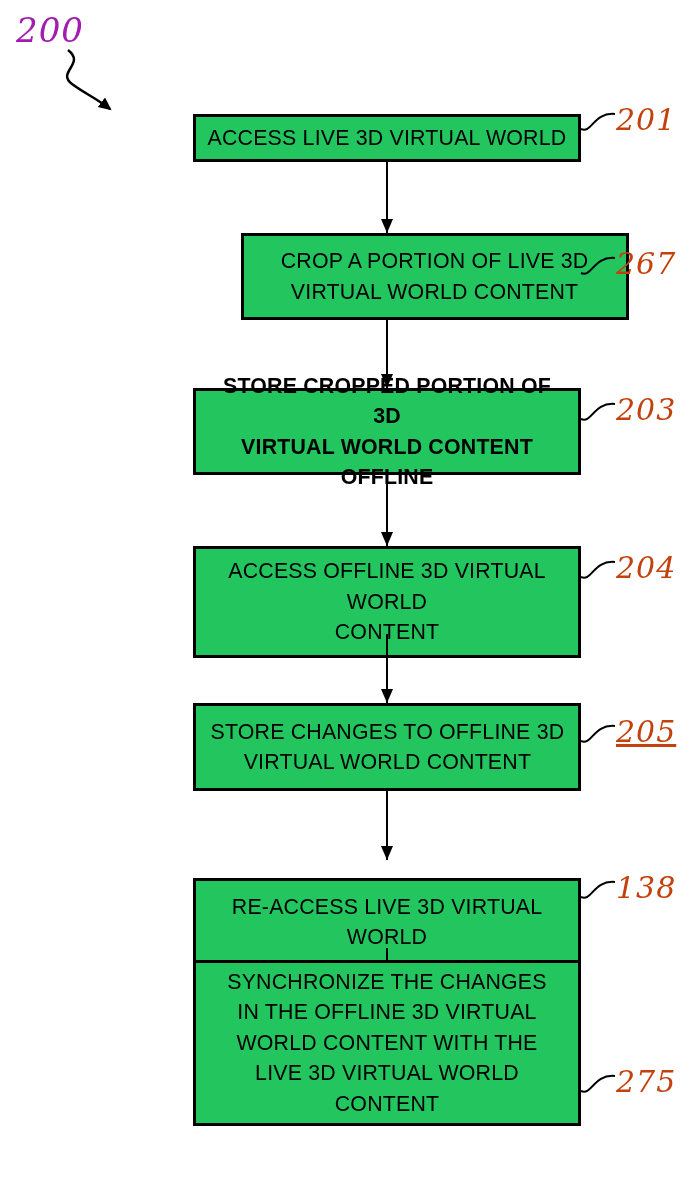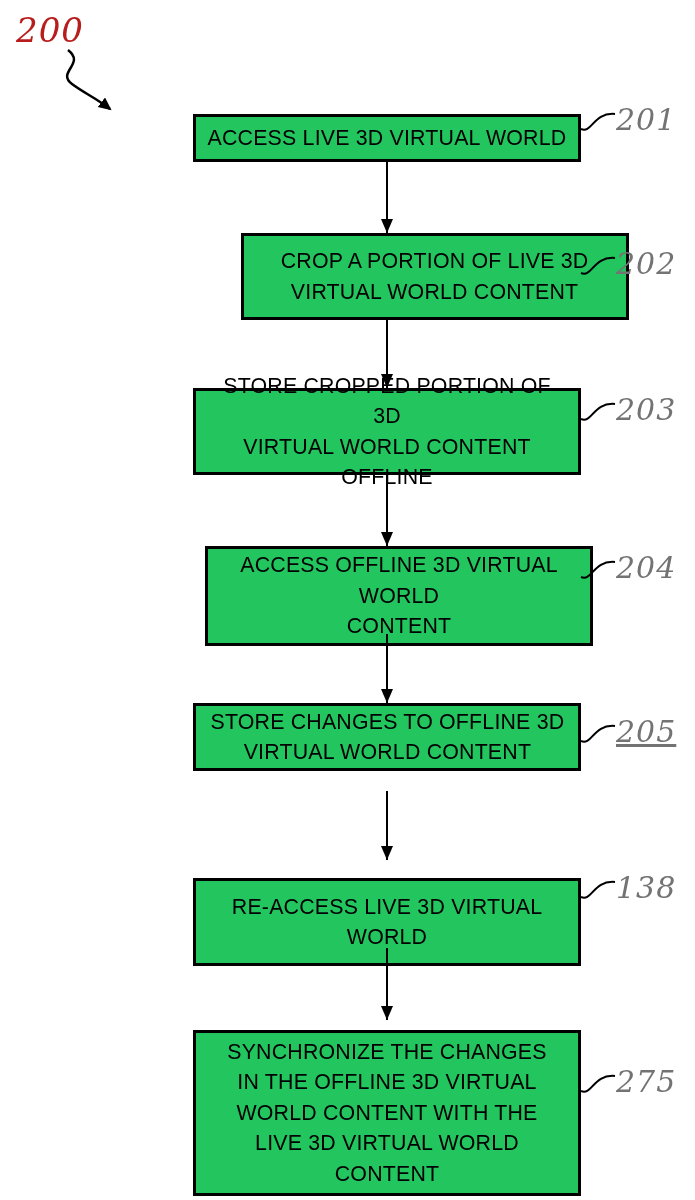--- a/index.html
+++ b/index.html
@@ -11,21 +11,21 @@
     font-family: "Liberation Sans", sans-serif;
     overflow: hidden;
   }
   .fig-label {
     position: absolute;
     left: 16px;
     top: 10px;
     font-family: "DejaVu Serif", "Liberation Serif", serif;
     font-style: italic;
     font-size: 34px;
-    color: #b91c1c;
+    color: #a21caf;
     letter-spacing: 1px;
   }
   .fig-squiggle { position: absolute; left: 52px; top: 46px; }
   .box {
     position: absolute;
     left: 193px;
     width: 388px;
     box-sizing: border-box;
     border: 3px solid #000;
     background: #22c55e;
@@ -61,21 +61,21 @@
     border-top: 14px solid #000;
   }
   .leader { position: absolute; left: 580px; }
   .ref {
     position: absolute;
     left: 616px;
     font-family: "DejaVu Serif", "Liberation Serif", serif;
     font-style: italic;
     font-size: 30px;
     line-height: 1.1;
-    color: #737373;
+    color: #c2410c;
     letter-spacing: 1px;
   }
 </style>
 </head>
 <body>
 
 <div class="canvas">
 
   <div class="fig-label">200</div>
   <svg class="fig-squiggle" width="80" height="78" viewBox="0 0 80 78">
@@ -96,64 +96,64 @@
   <div class="ref" style="top:103px;">201</div>
   <div class="connector" style="top:162px;height:71px;"></div>
 
   <div class="box" style="top:233px;height:87px;margin-left:48px;">
     <div class="box-text">CROP A PORTION OF LIVE 3D
 VIRTUAL WORLD CONTENT</div>
   </div>
   <svg class="leader" style="top:250px;" width="36" height="26" viewBox="0 0 36 26">
     <path d="M1,23 C12,28 13,6 35,8" stroke="#000" stroke-width="2" fill="none"></path>
   </svg>
-  <div class="ref" style="top:247px;">202</div>
+  <div class="ref" style="top:247px;">267</div>
   <div class="connector" style="top:320px;height:68px;"></div>
 
-  <div class="box" style="top:388px;height:87px;">
+  <div class="box" style="top:388px;height:87px;font-weight:bold;">
     <div class="box-text">STORE CROPPED PORTION OF 3D
 VIRTUAL WORLD CONTENT OFFLINE</div>
   </div>
   <svg class="leader" style="top:396px;" width="36" height="26" viewBox="0 0 36 26">
     <path d="M1,23 C12,28 13,6 35,8" stroke="#000" stroke-width="2" fill="none"></path>
   </svg>
   <div class="ref" style="top:393px;font-style:italic;">203</div>
   <div class="connector" style="top:475px;height:71px;"></div>
 
-  <div class="box" style="top:546px;height:100px;margin-left:12px;">
+  <div class="box" style="top:546px;height:112px;">
     <div class="box-text">ACCESS OFFLINE 3D VIRTUAL WORLD
 CONTENT</div>
   </div>
   <svg class="leader" style="top:554px;" width="36" height="26" viewBox="0 0 36 26">
     <path d="M1,23 C12,28 13,6 35,8" stroke="#000" stroke-width="2" fill="none"></path>
   </svg>
   <div class="ref" style="top:551px;font-style:italic;">204</div>
   <div class="connector" style="top:634px;height:69px;"></div>
 
-  <div class="box" style="top:703px;height:68px;text-align:center;">
+  <div class="box" style="top:703px;height:88px;text-align:center;">
     <div class="box-text">STORE CHANGES TO OFFLINE 3D
 VIRTUAL WORLD CONTENT</div>
   </div>
   <svg class="leader" style="top:718px;" width="36" height="26" viewBox="0 0 36 26">
     <path d="M1,23 C12,28 13,6 35,8" stroke="#000" stroke-width="2" fill="none"></path>
   </svg>
   <div class="ref" style="top:715px;text-decoration:underline;">205</div>
   <div class="connector" style="top:791px;height:69px;"></div>
 
   <div class="box" style="top:860px;height:88px;margin-top:18px;">
     <div class="box-text">RE-ACCESS LIVE 3D VIRTUAL
 WORLD</div>
   </div>
   <svg class="leader" style="top:874px;" width="36" height="26" viewBox="0 0 36 26">
     <path d="M1,23 C12,28 13,6 35,8" stroke="#000" stroke-width="2" fill="none"></path>
   </svg>
   <div class="ref" style="top:871px;">138</div>
   <div class="connector" style="top:948px;height:72px;"></div>
 
-  <div class="box" style="top:1030px;height:166px;align-items:center;">
+  <div class="box" style="top:960px;height:166px;align-items:center;">
     <div class="box-text">SYNCHRONIZE THE CHANGES
 IN THE OFFLINE 3D VIRTUAL
 WORLD CONTENT WITH THE
 LIVE 3D VIRTUAL WORLD CONTENT</div>
   </div>
   <svg class="leader" style="top:1068px;" width="36" height="26" viewBox="0 0 36 26">
     <path d="M1,23 C12,28 13,6 35,8" stroke="#000" stroke-width="2" fill="none"></path>
   </svg>
   <div class="ref" style="top:1065px;">275</div>
 

